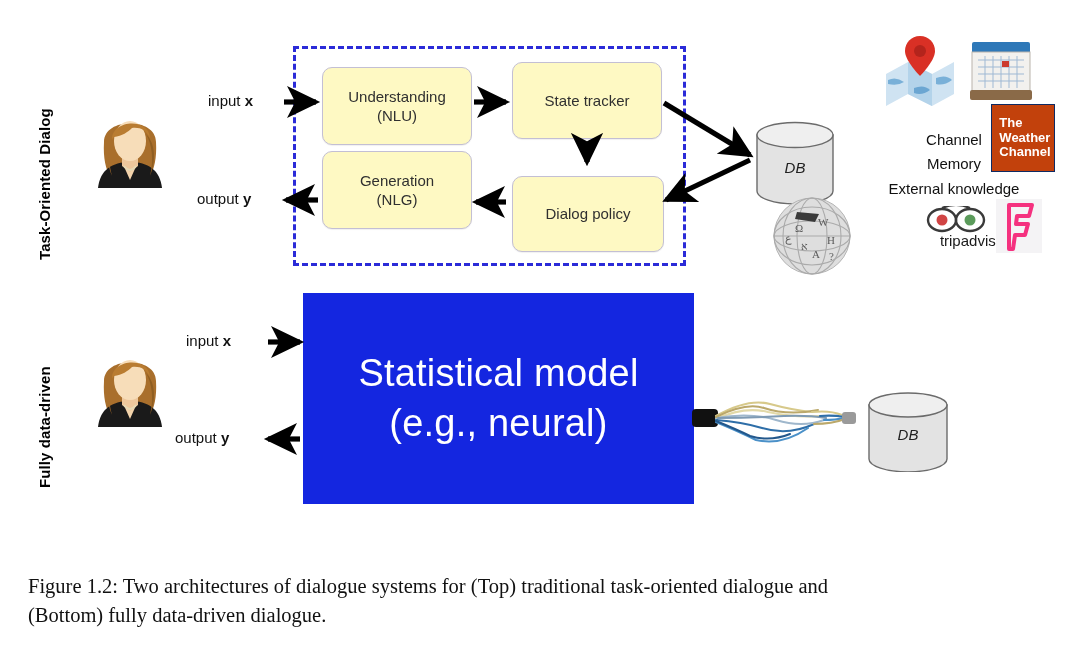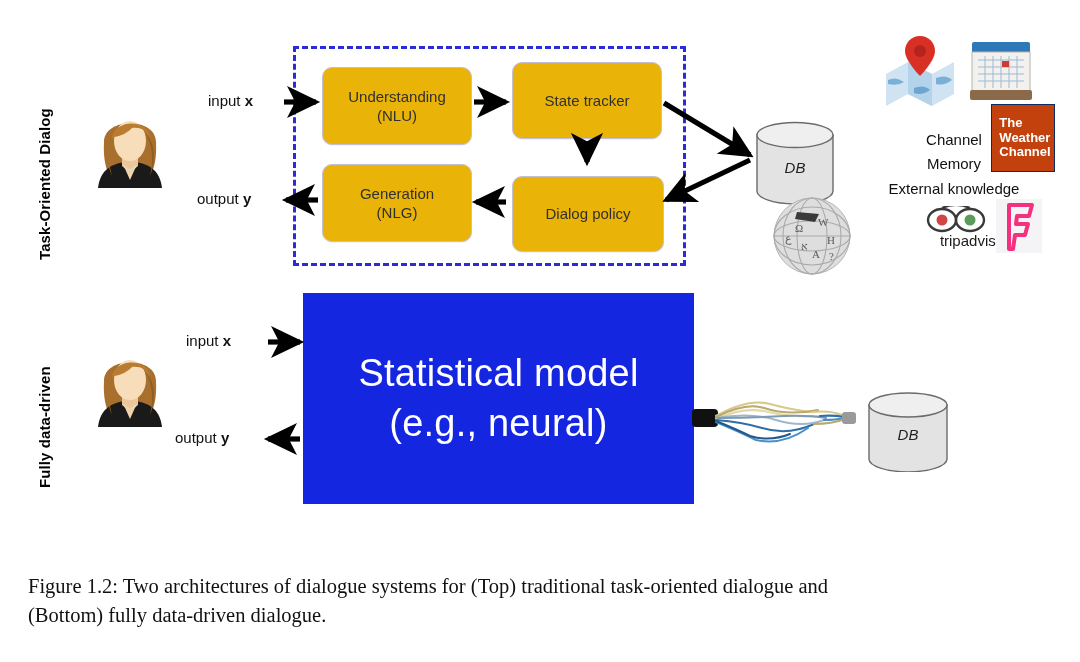--- a/index.html
+++ b/index.html
@@ -66,36 +66,36 @@
     left: 293px; top: 46px;
     width: 393px; height: 220px;
     border: 3px dashed #2b2bd8;
     box-sizing: border-box;
     background: transparent;
   }
 
   
   .flow-box {
     position: absolute;
-    background: #eab308;
+    background: #fef9c3;
     border: 1px solid #c3bfd4;
     border-radius: 10px;
     box-sizing: border-box;
     display: flex;
     align-items: center;
     justify-content: center;
     text-align: center;
     font-size: 15px;
     color: #303030;
     line-height: 1.28;
     box-shadow: 0 1px 1px rgba(0,0,0,0.06);
   }
   #box-nlu        { left: 322px; top: 67px;  width: 150px; height: 78px; }
   #box-tracker    { left: 512px; top: 62px;  width: 150px; height: 77px; }
-  #box-nlg        { left: 322px; top: 164px; width: 150px; height: 78px; }
+  #box-nlg        { left: 322px; top: 151px; width: 150px; height: 78px; }
   #box-policy     { left: 512px; top: 176px; width: 152px; height: 76px; }
 
   
   #blue-box {
     position: absolute;
     left: 303px; top: 293px;
     width: 391px; height: 211px;
     background: #1426e0;
     display: flex;
     align-items: center;

